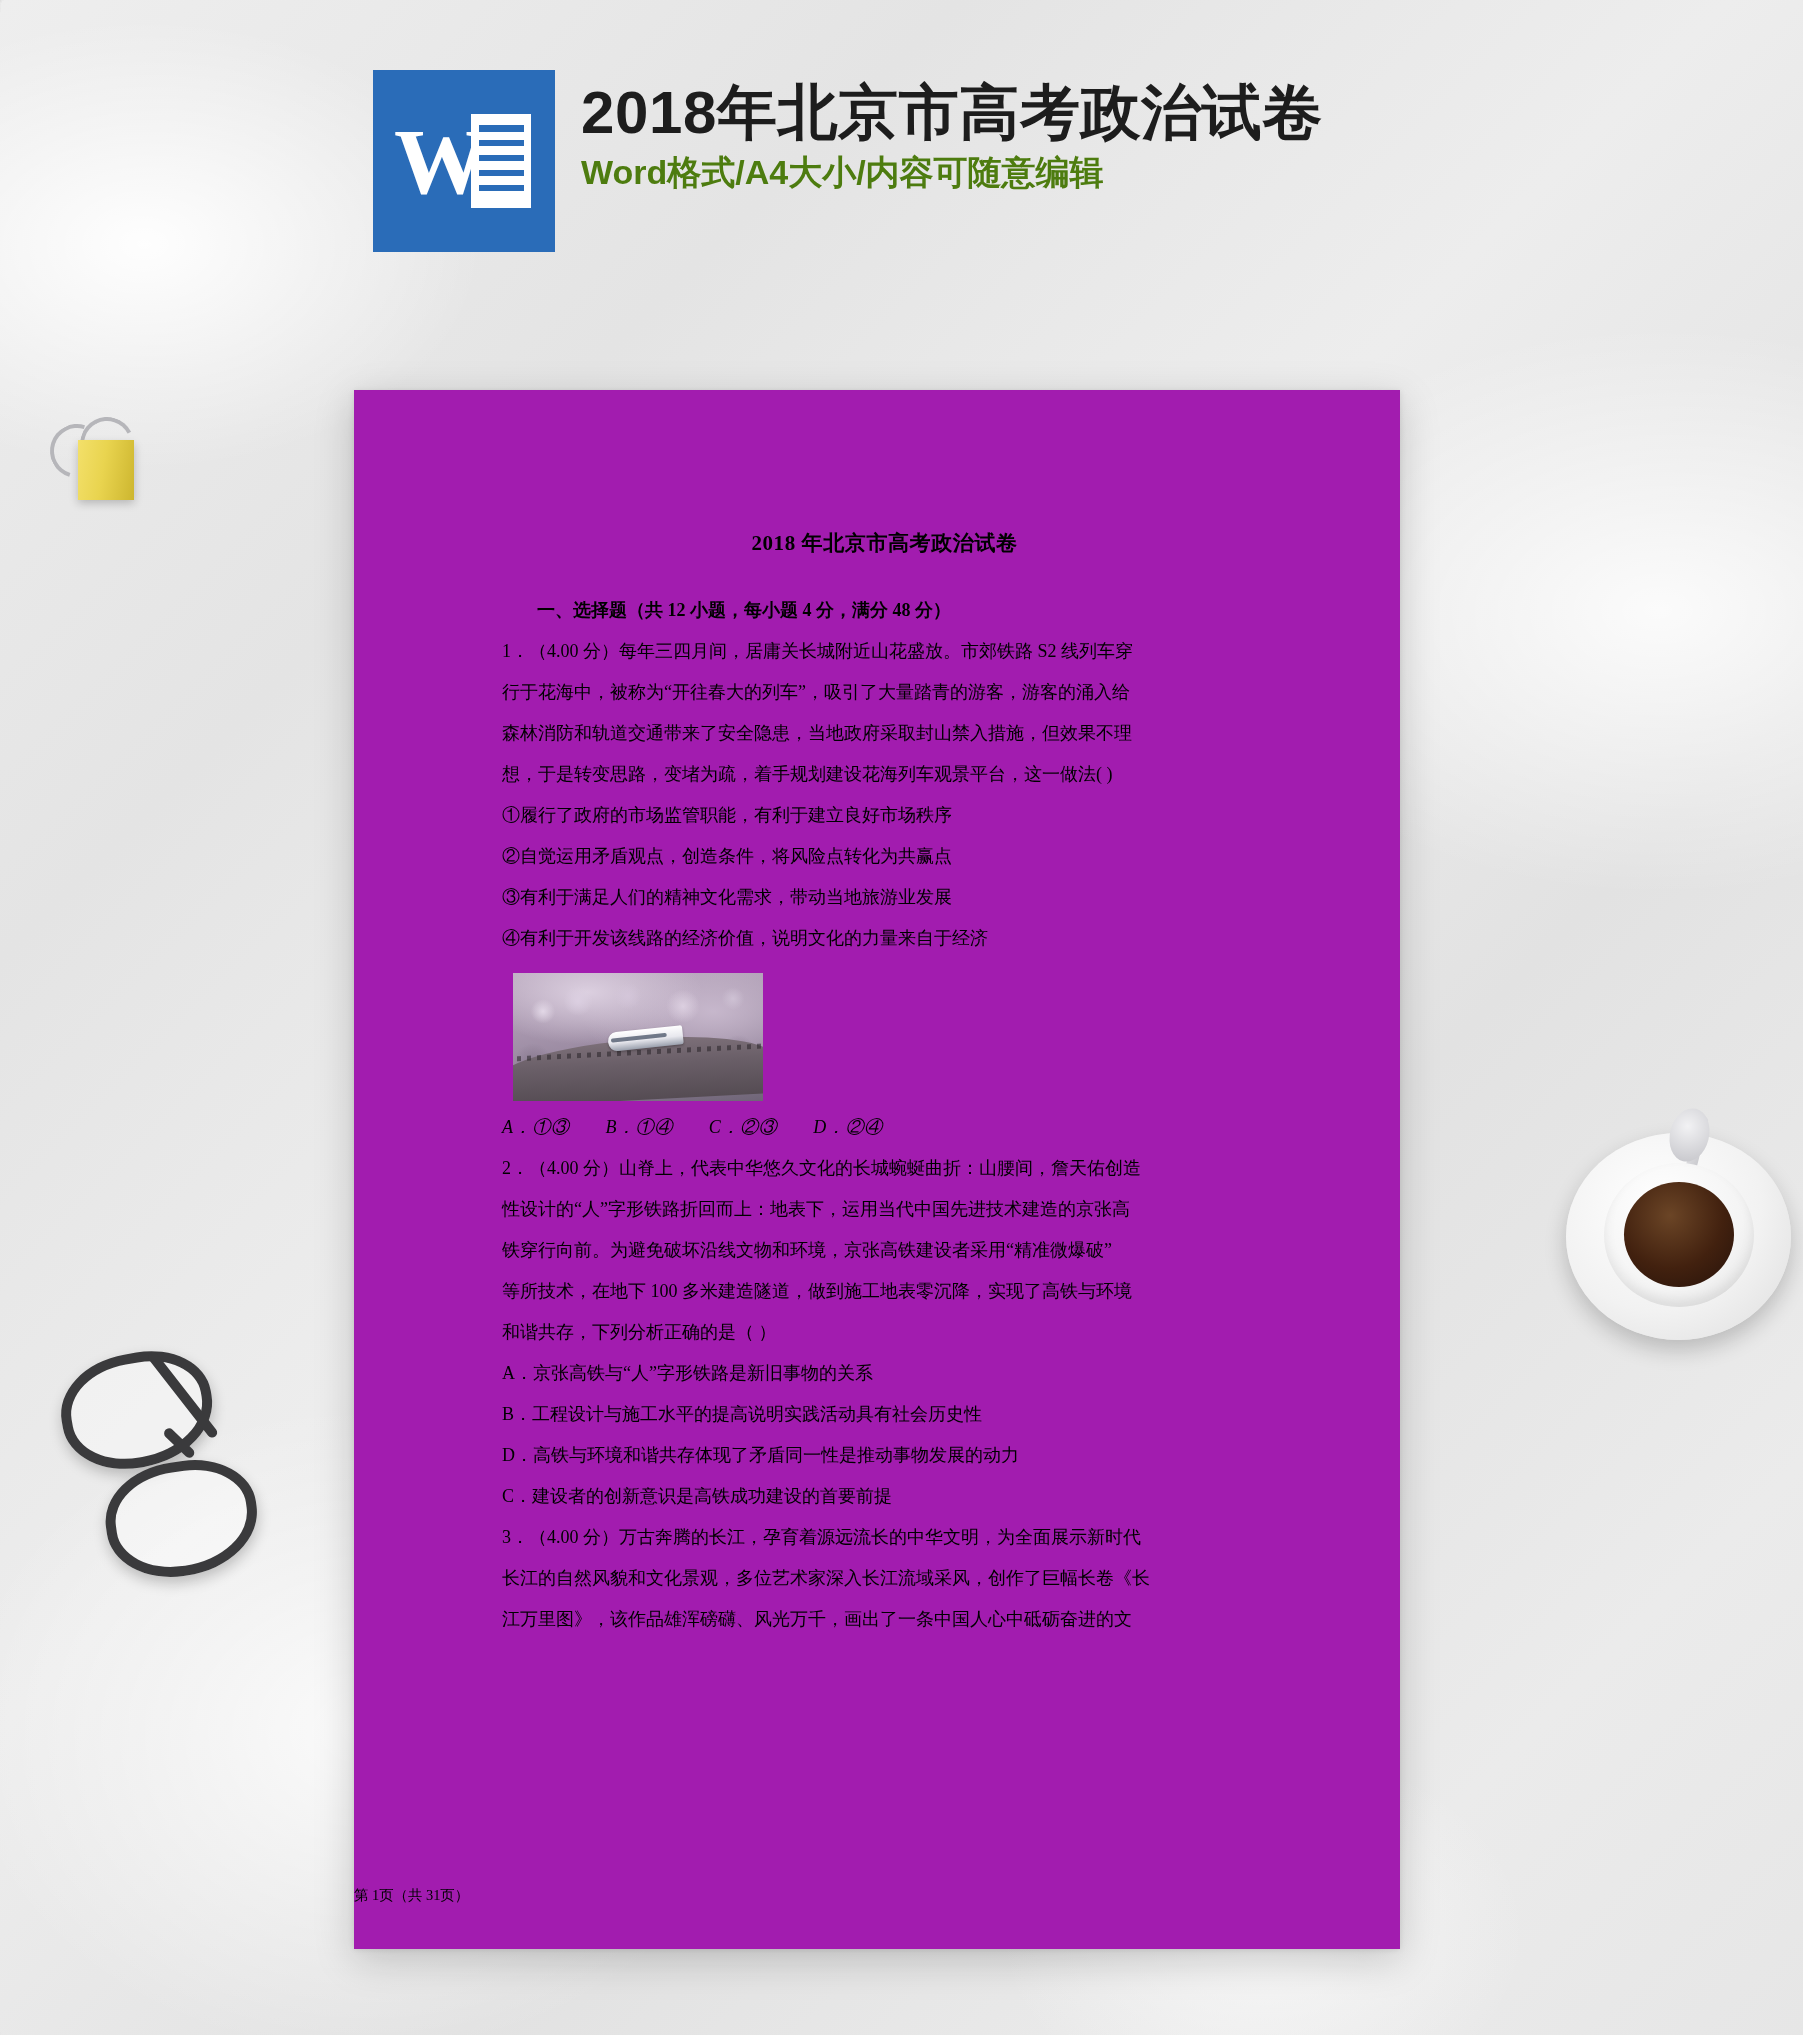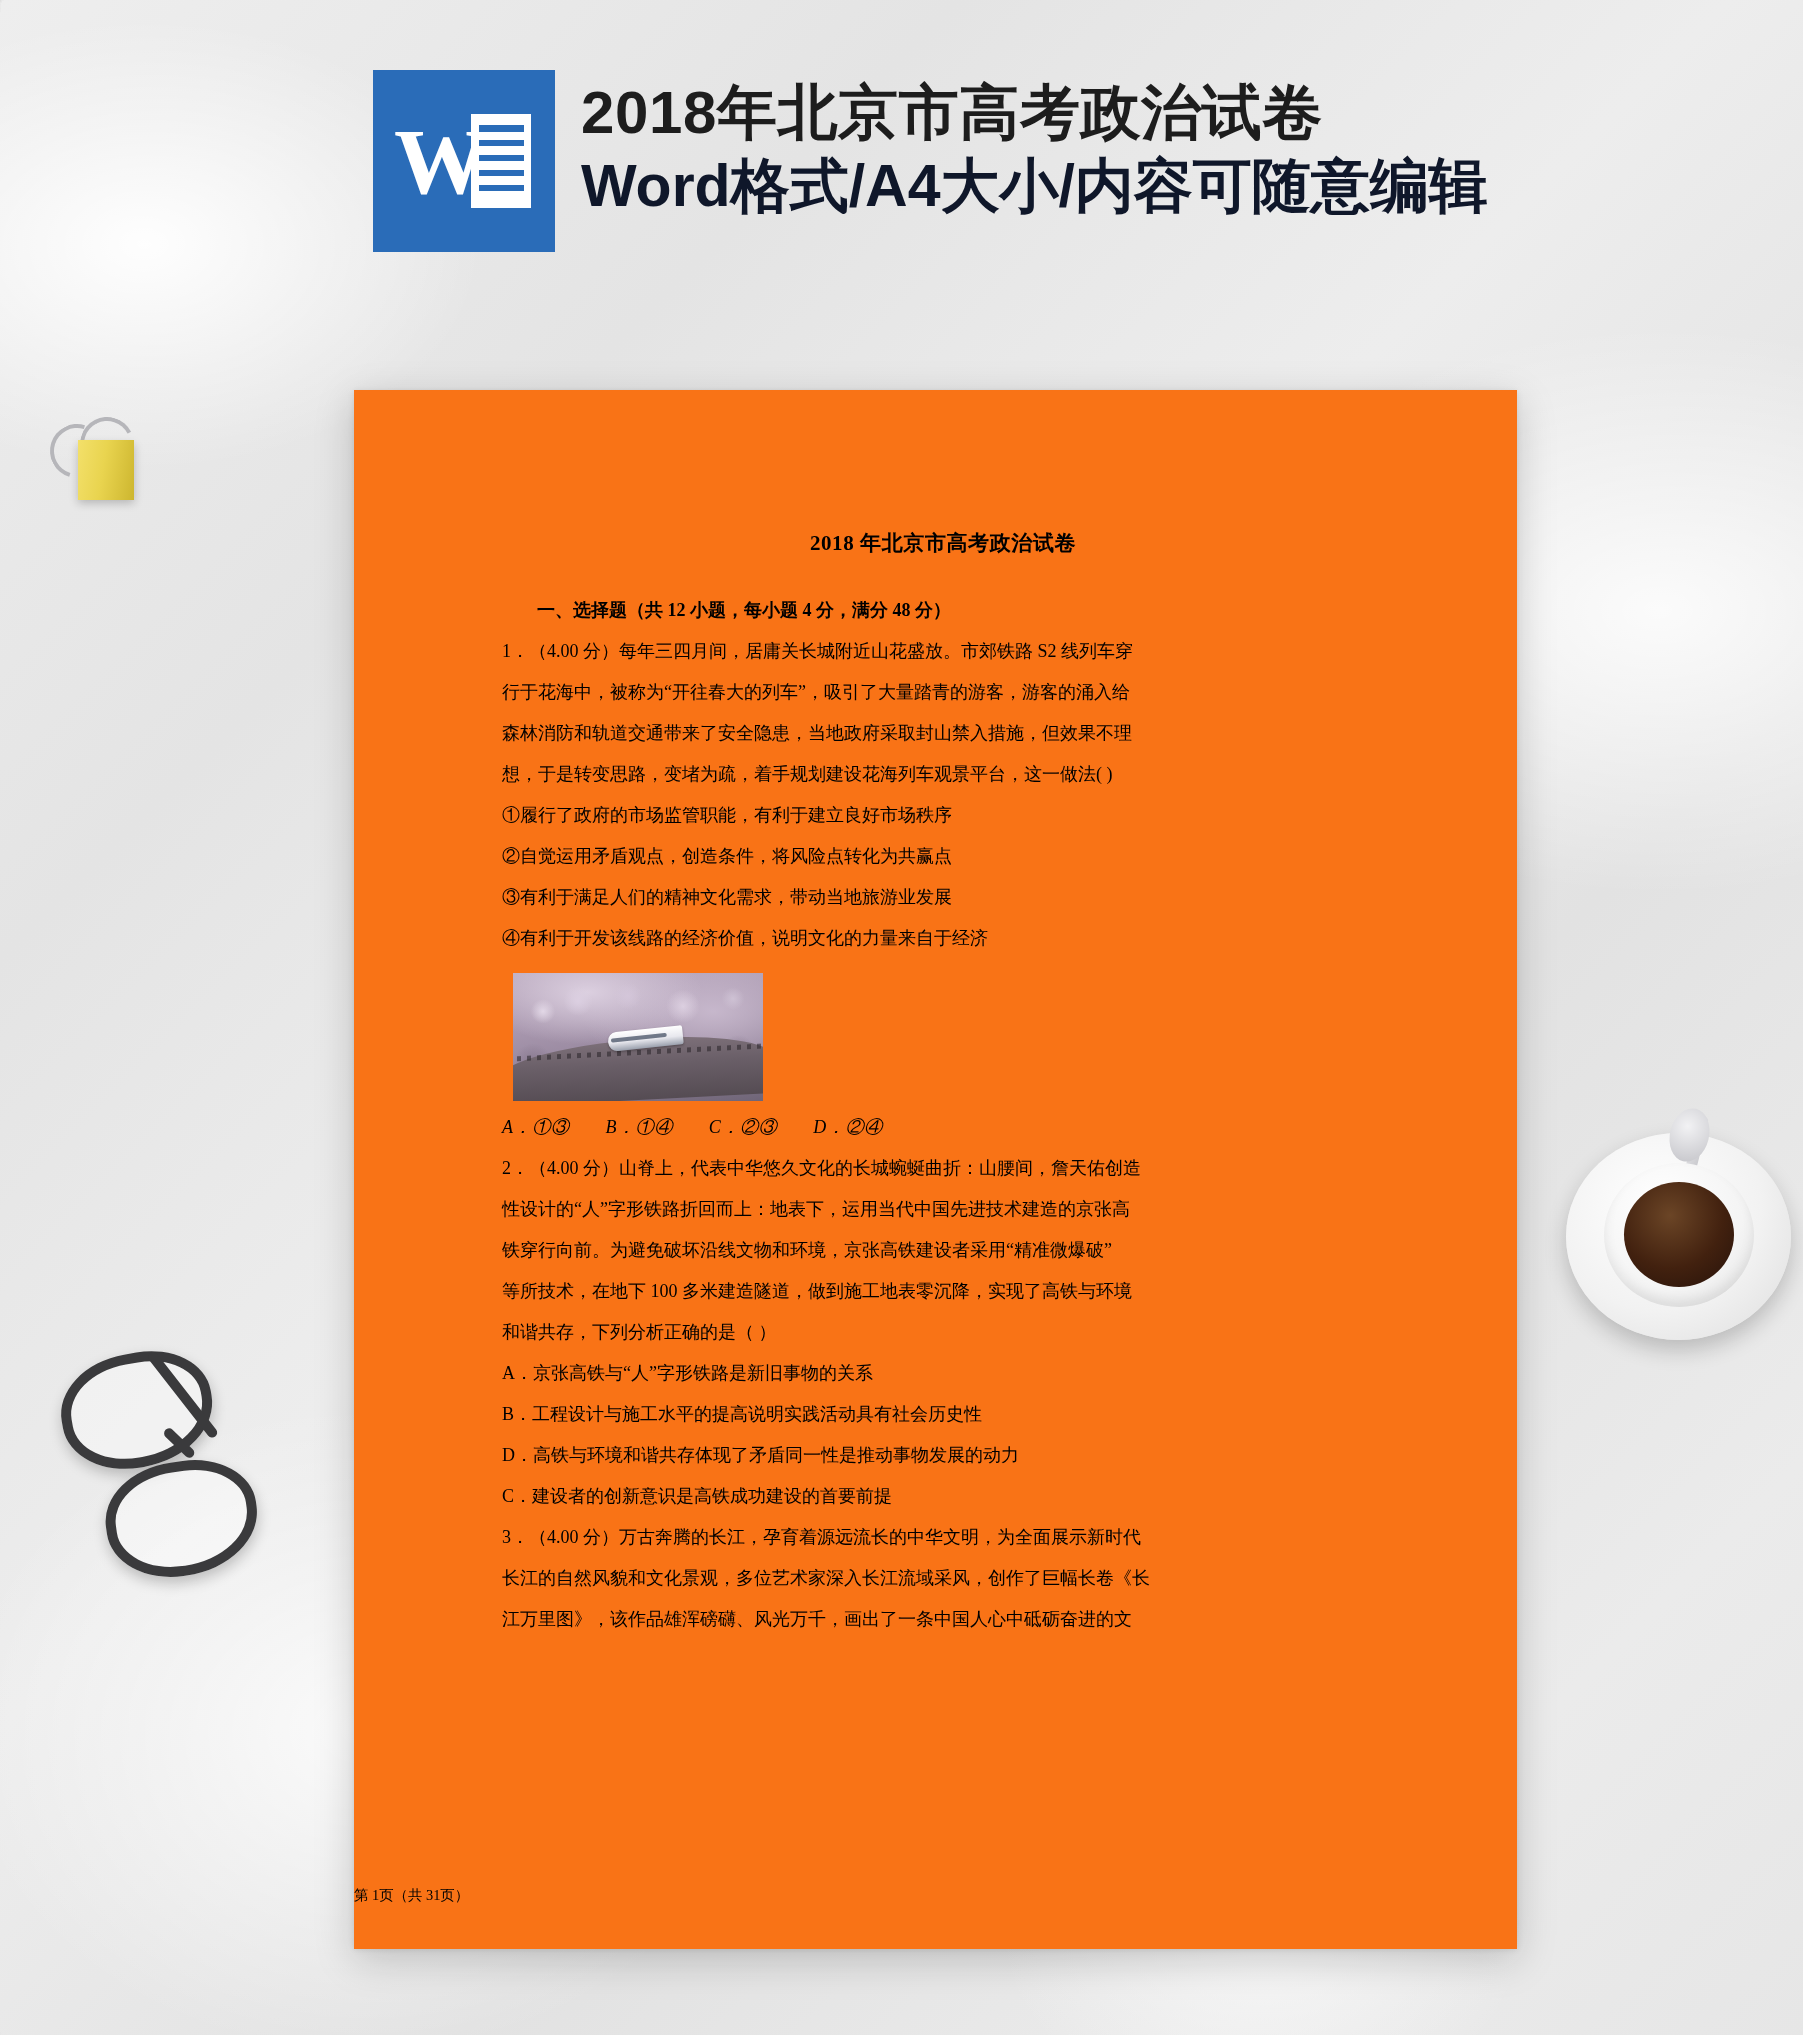--- a/index.html
+++ b/index.html
@@ -87,35 +87,35 @@
   #banner-title {
     font-size: 60px;
     line-height: 1.05;
     font-weight: bold;
     color: #1d1d1d;
     letter-spacing: 0.6px;
     white-space: nowrap;
   }
   #banner-subtitle {
     margin-top: 8.8px;
-    font-size: 59px;
+    font-size: 34px;
     line-height: 1.15;
     font-weight: bold;
-    color: #0f172a;
+    color: #4d7c0f;
     white-space: nowrap;
   }
 
   
   #paper {
     position: absolute;
     left: 354px;
     top: 390px;
-    width: 1163px;
+    width: 1046px;
     height: 1559px;
-    background: #f97316;
+    background: #a21caf;
     box-shadow: 0 11.3px 38px rgba(0,0,0,0.18), 0 1.3px 6.3px rgba(0,0,0,0.10);
   }
   #paper-inner {
     position: absolute;
     left: 148px;
     right: 133px;
     top: 139px;
     bottom: 75px;
   }
   #doc-title {

